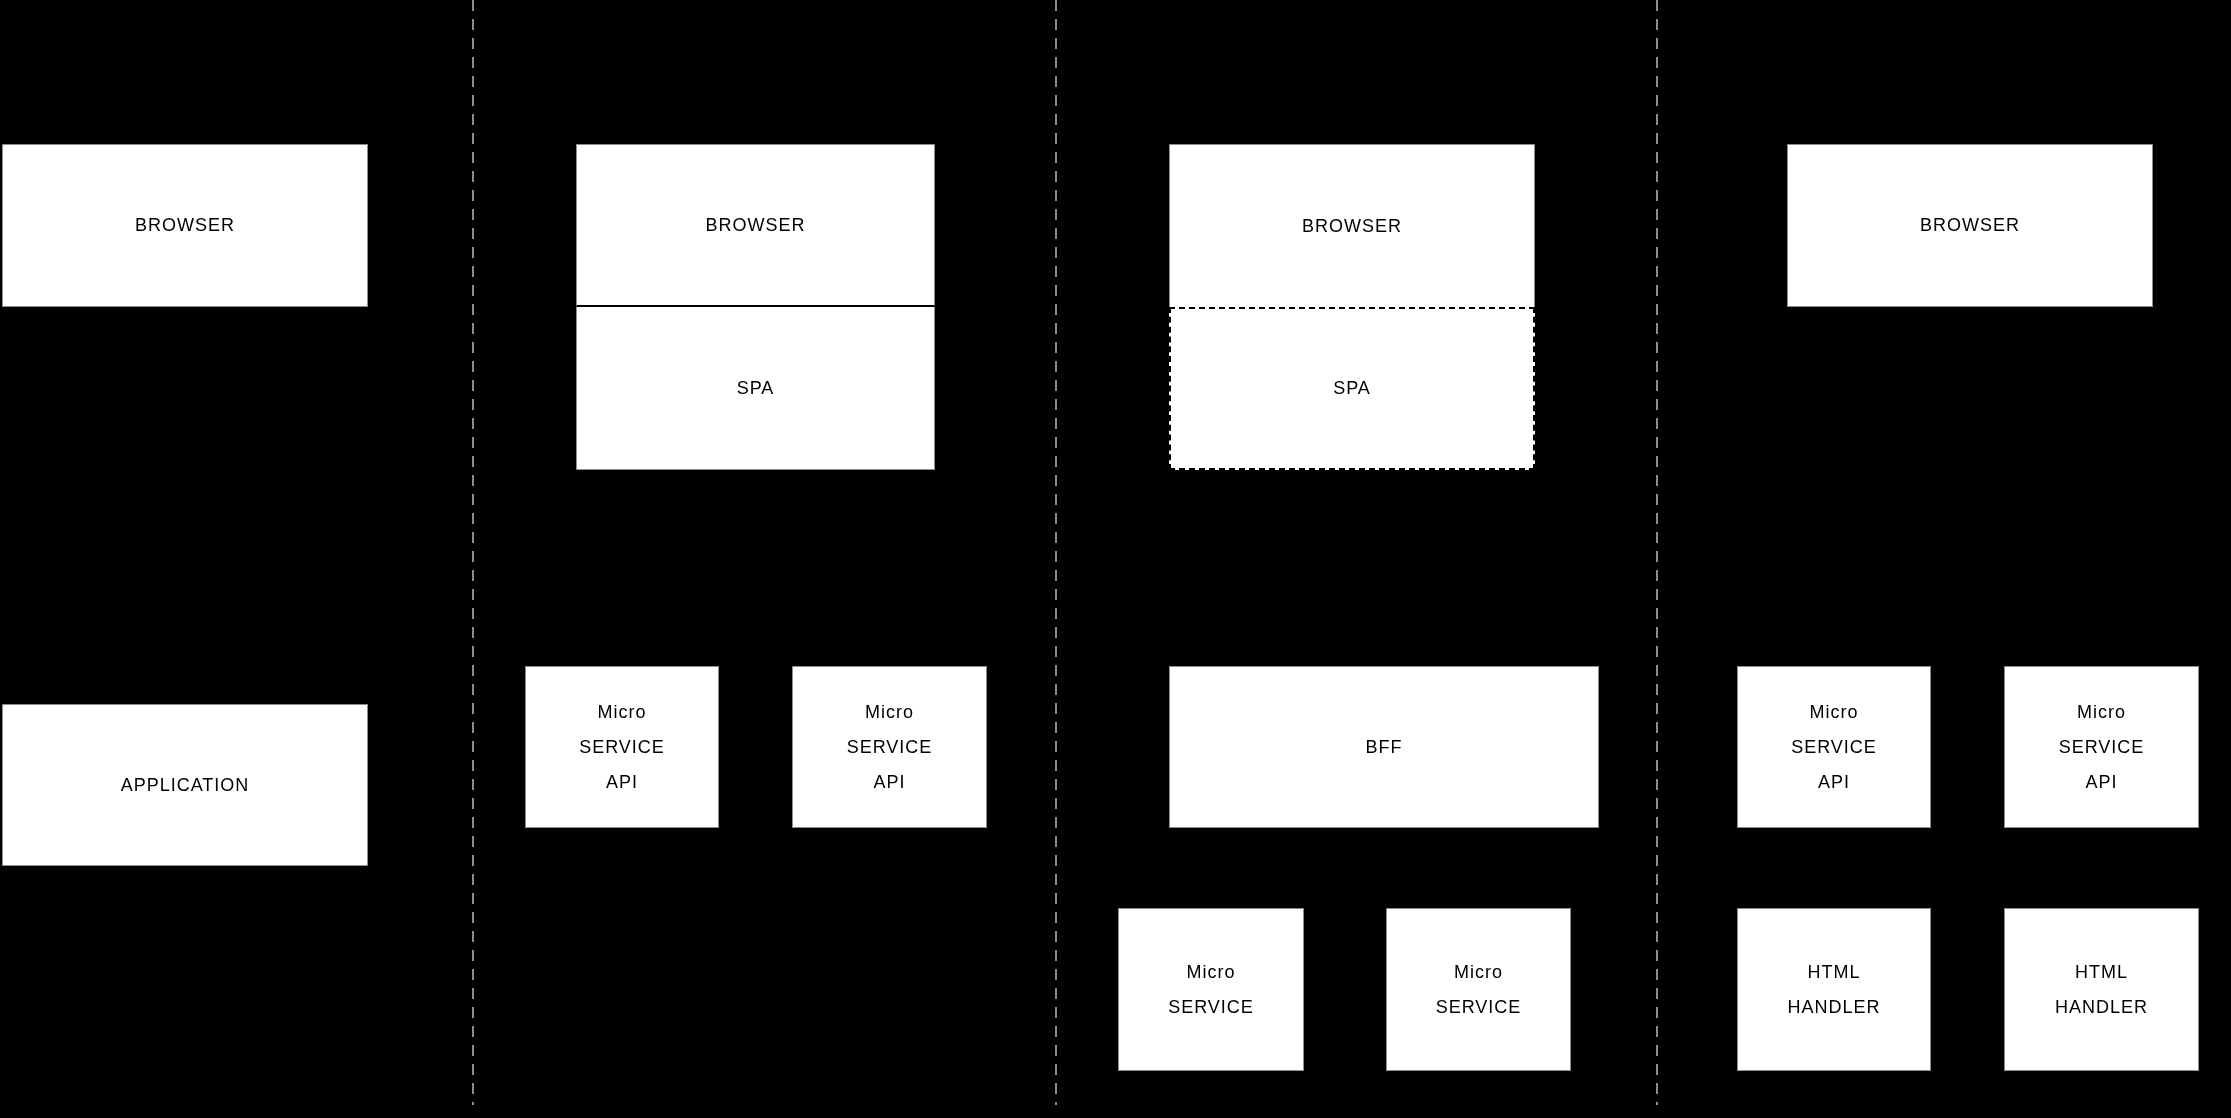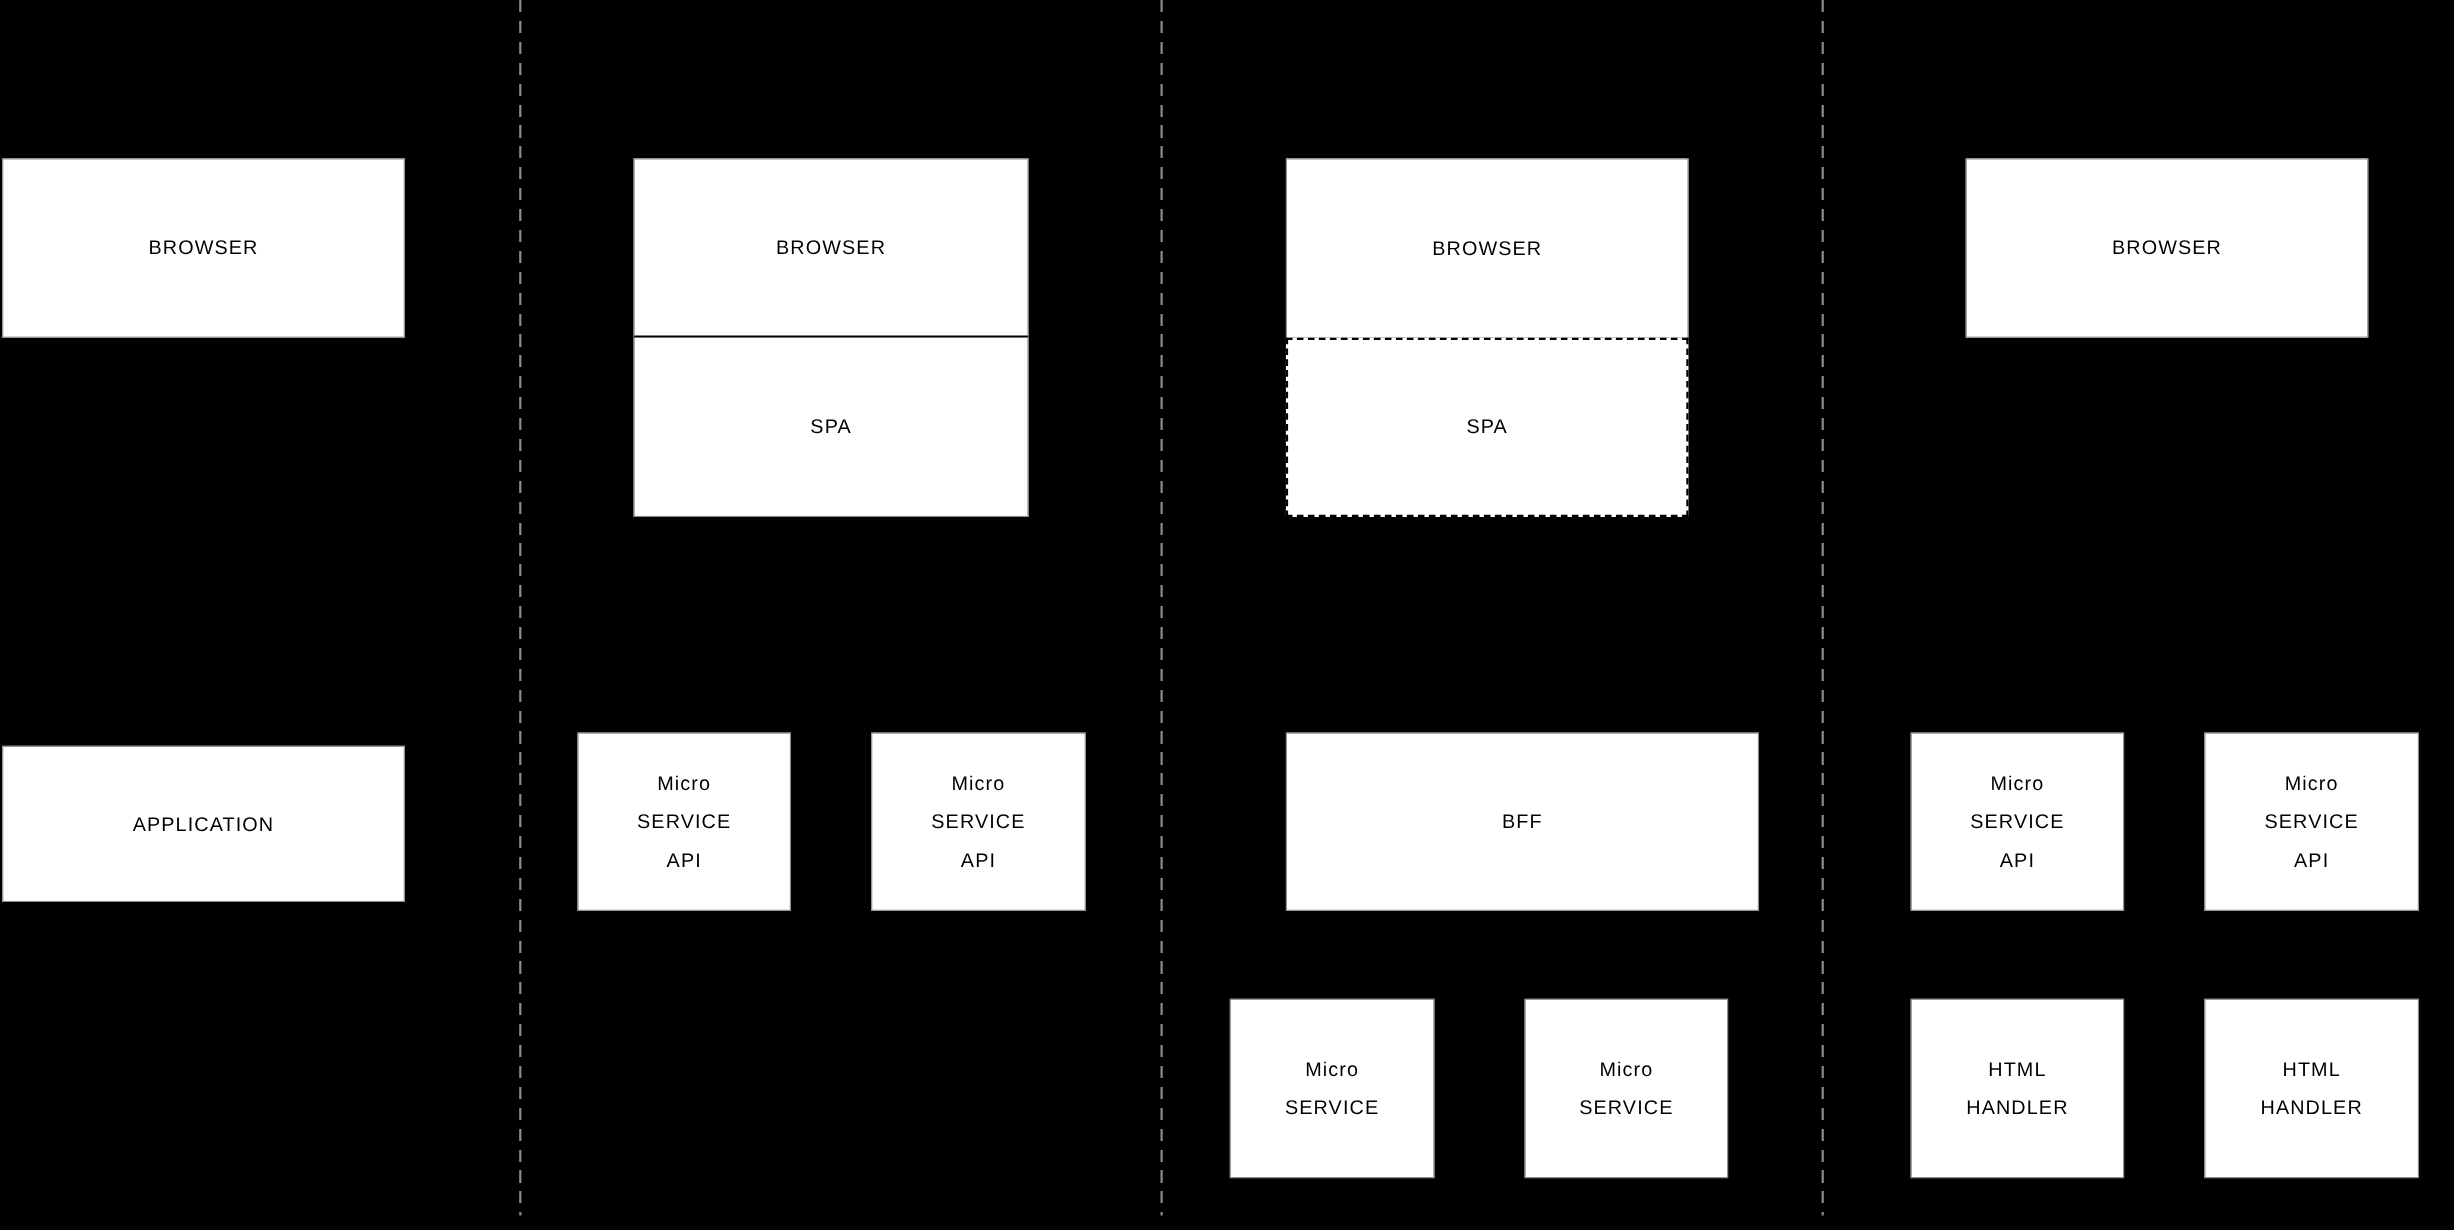--- a/index.html
+++ b/index.html
@@ -57,21 +57,21 @@
 
 <div id="canvas">
 
   <div class="separator" style="left:472px;"></div>
   <div class="separator" style="left:1055px;"></div>
   <div class="separator" style="left:1656px;"></div>
 
   <div class="box" style="left:2px; top:144px; width:366px; height:163px;">
     <span class="box-label">BROWSER</span>
   </div>
-  <div class="box" style="left:2px; top:678px; width:366px; height:142px;">
+  <div class="box" style="left:2px; top:704px; width:366px; height:162px;">
     <span class="box-label">APPLICATION</span>
   </div>
 
   <div class="box divider-bottom" style="left:576px; top:144px; width:359px; height:163px;">
     <span class="box-label">BROWSER</span>
   </div>
   <div class="box no-top" style="left:576px; top:307px; width:359px; height:163px;">
     <span class="box-label">SPA</span>
   </div>
   <div class="box" style="left:525px; top:666px; width:194px; height:162px;">

